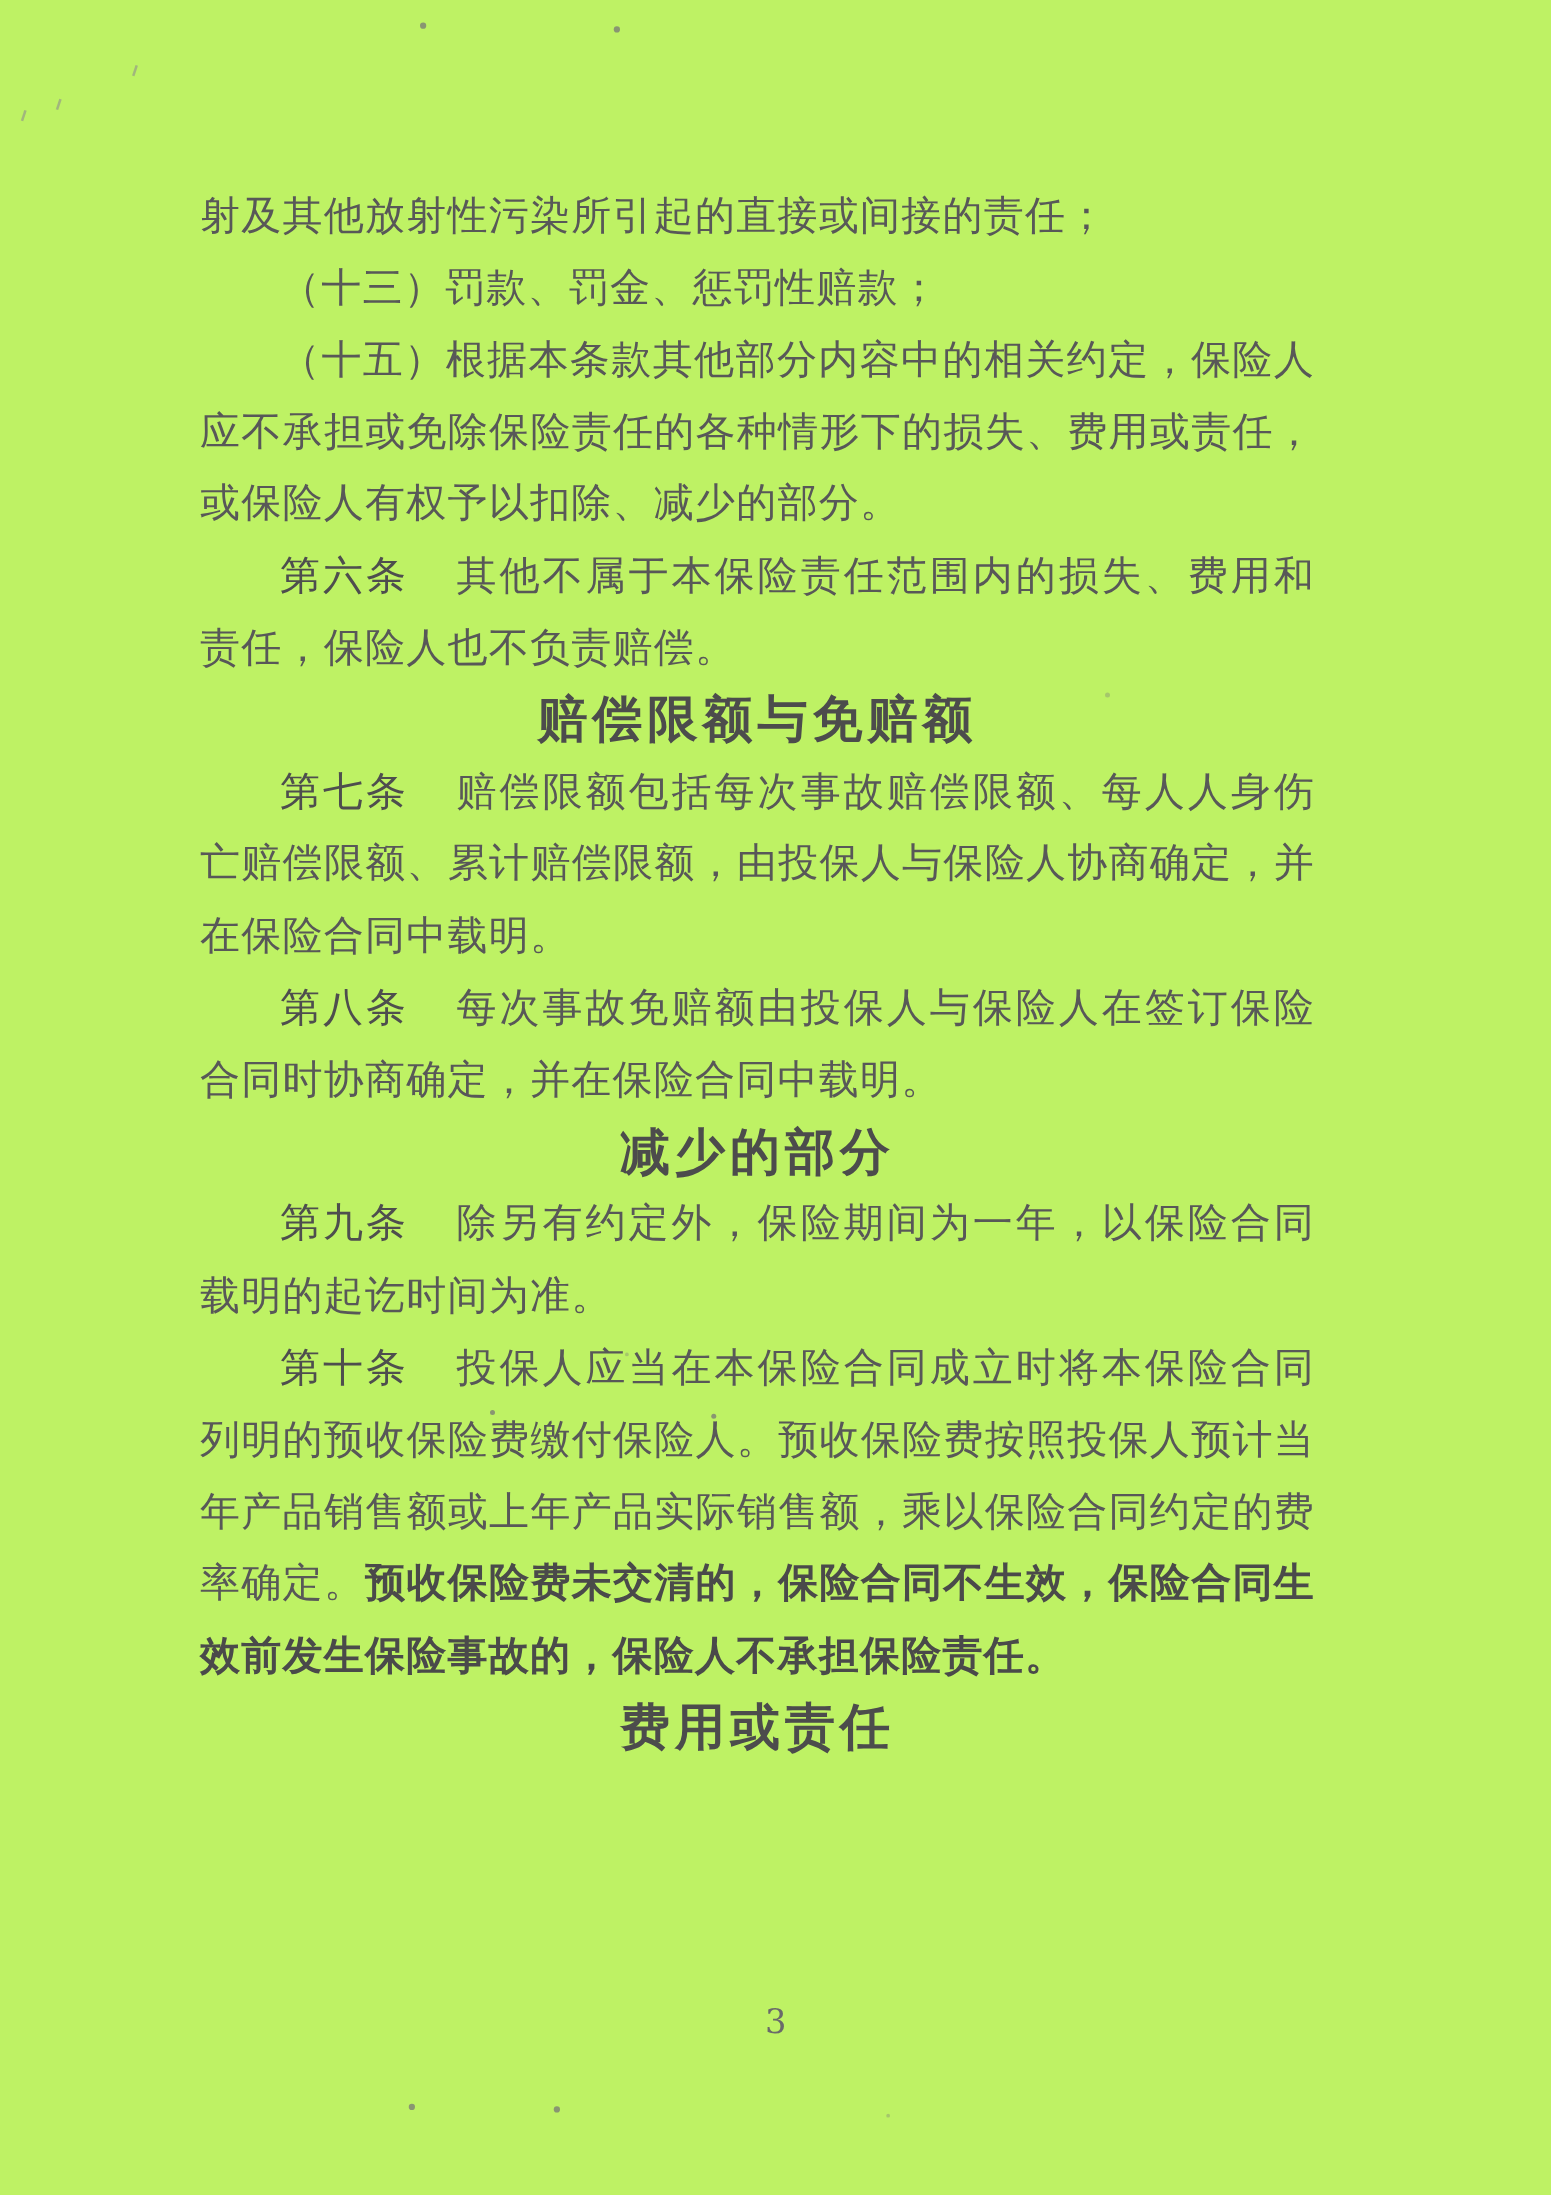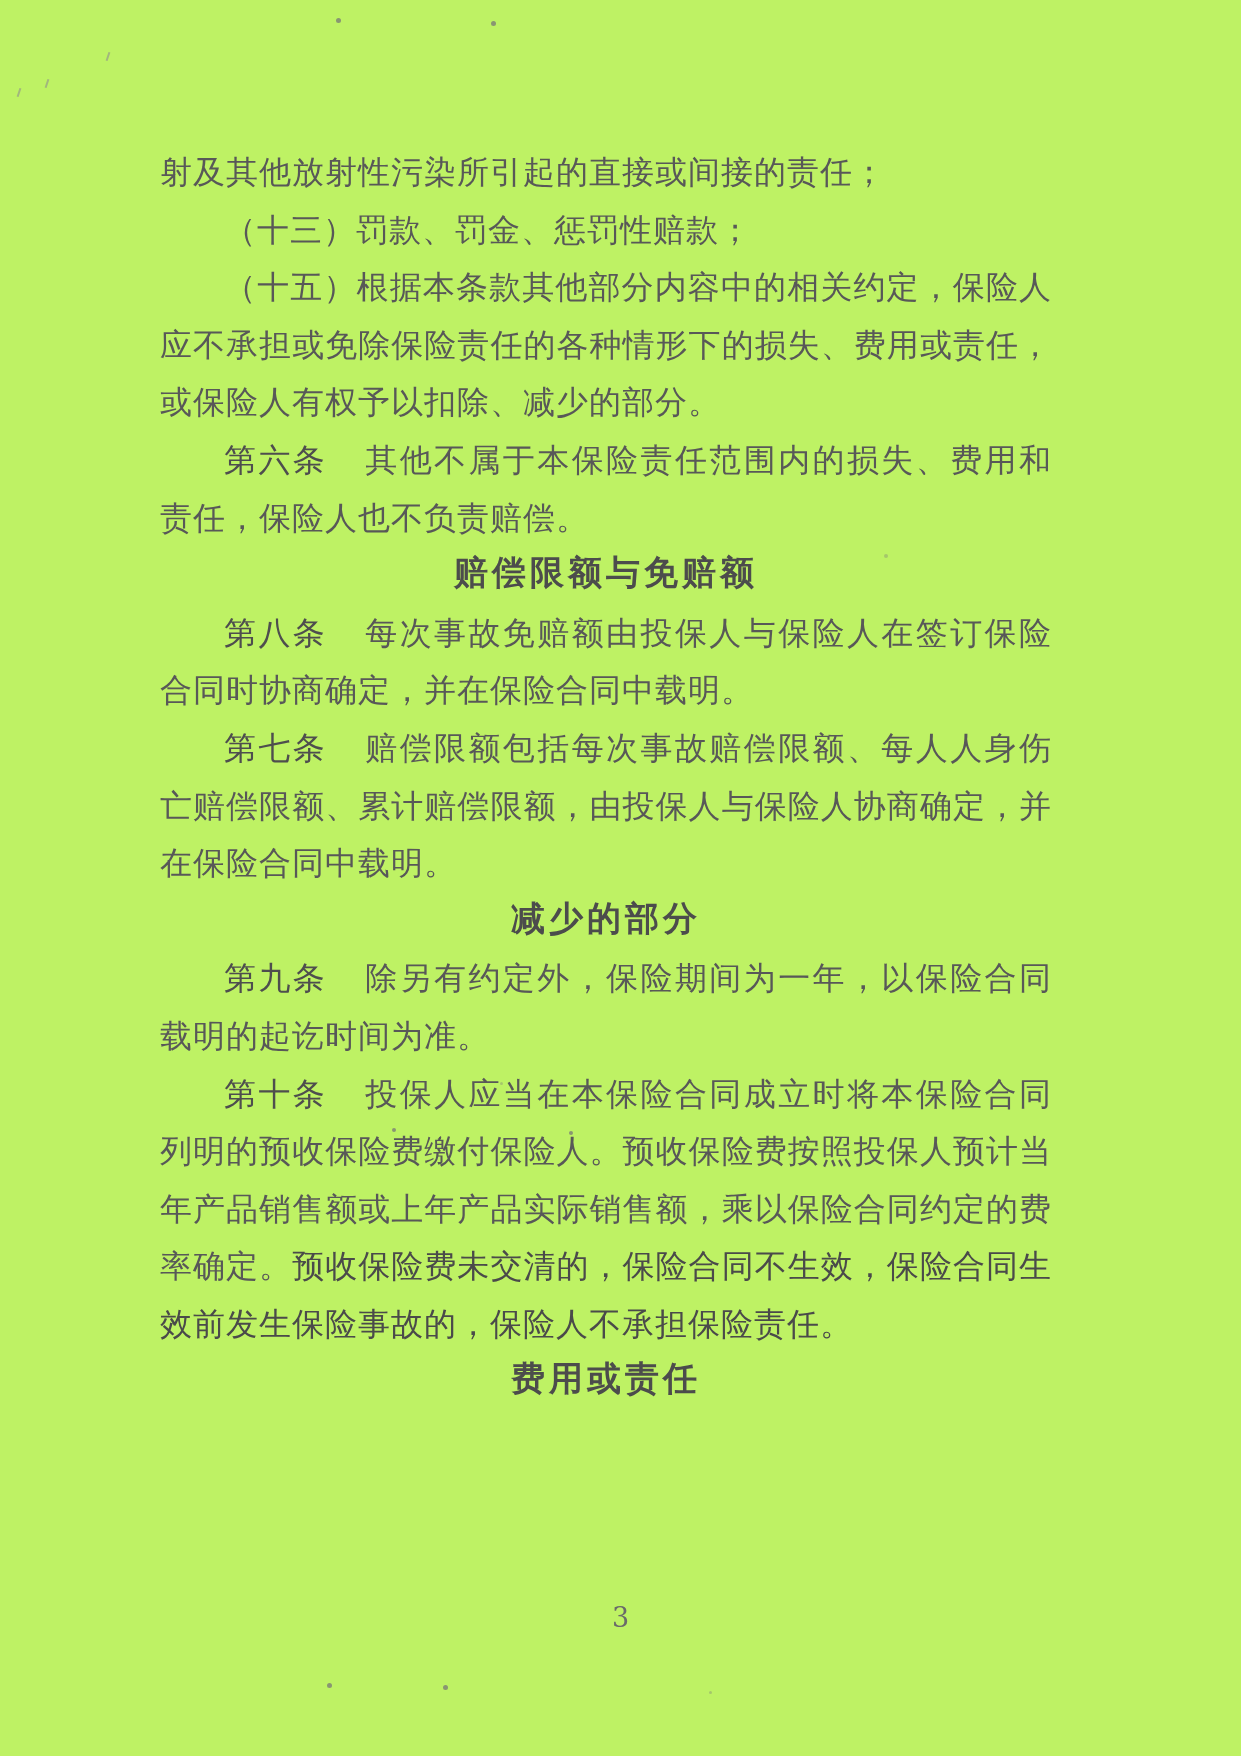--- a/index.html
+++ b/index.html
@@ -20,30 +20,29 @@
     width: 892px;
     font-size: 32px;
     line-height: 57.6px;
     letter-spacing: 1px;
     text-align: justify;
   }
   .para { margin: 0; }
   .para.indent { text-indent: 64px; }
   .lead { font-weight: normal; color: #4e4e4e; }
   .lead:not(:empty) { margin-right: 38px; }
-  .bold-clause { font-weight: normal; color: #4a4a4a; }
+  .bold-clause { font-weight: bold; color: #4a4a4a; }
   .sec-heading {
     margin: 0;
-    font-size: 34px;
+    font-size: 40px;
     line-height: 57.6px;
     font-weight: bold;
     text-align: center;
     color: #4c4c4c;
     letter-spacing: 4px;
-    font-family: Liberation Mono, monospace;
   }
   .page-number {
     position: absolute;
     top: 1602px;
     left: 0;
     width: 100%;
     text-align: center;
     font-size: 27px;
     color: #6a6a6a;
     letter-spacing: 0;
@@ -76,23 +75,23 @@
 
     <p class="para indent">（十三）罚款、罚金、惩罚性赔款；</p>
 
 
     <p class="para indent">（十五）根据本条款其他部分内容中的相关约定，保险人应不承担或免除保险责任的各种情形下的损失、费用或责任，或保险人有权予以扣除、减少的部分。</p>
 
     <p class="para indent"><span class="lead">第六条</span><span>其他不属于本保险责任范围内的损失、费用和责任，保险人也不负责赔偿。</span></p>
 
     <p class="sec-heading">赔偿限额与免赔额</p>
 
+    <p class="para indent"><span class="lead">第七条</span><span>赔偿限额包括每次事故赔偿限额、每人人身伤亡赔偿限额、累计赔偿限额，由投保人与保险人协商确定，并在保险合同中载明。</span></p>
+
     <p class="para indent"><span class="lead">第八条</span><span>每次事故免赔额由投保人与保险人在签订保险合同时协商确定，并在保险合同中载明。</span></p>
-
-    <p class="para indent"><span class="lead">第七条</span><span>赔偿限额包括每次事故赔偿限额、每人人身伤亡赔偿限额、累计赔偿限额，由投保人与保险人协商确定，并在保险合同中载明。</span></p>
 
     <p class="sec-heading">减少的部分</p>
 
     <p class="para indent"><span class="lead">第九条</span><span>除另有约定外，保险期间为一年，以保险合同载明的起讫时间为准。</span></p>
 
 
     <p class="para indent"><span class="lead">第十条</span><span>投保人应当在本保险合同成立时将本保险合同列明的预收保险费缴付保险人。预收保险费按照投保人预计当年产品销售额或上年产品实际销售额，乘以保险合同约定的费率确定。</span><span class="bold-clause">预收保险费未交清的，保险合同不生效，保险合同生效前发生保险事故的，保险人不承担保险责任。</span></p>
 
     <p class="sec-heading">费用或责任</p>
 

